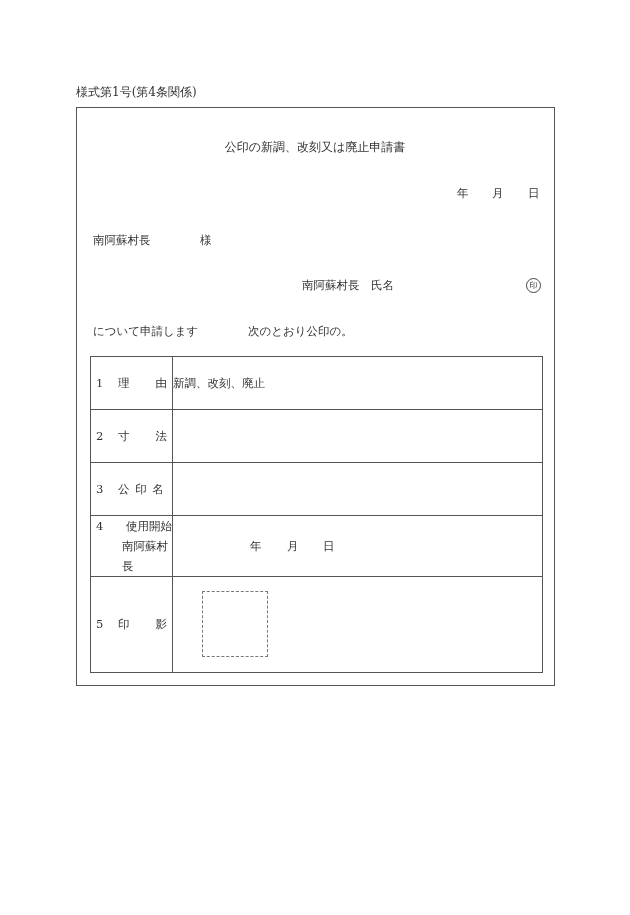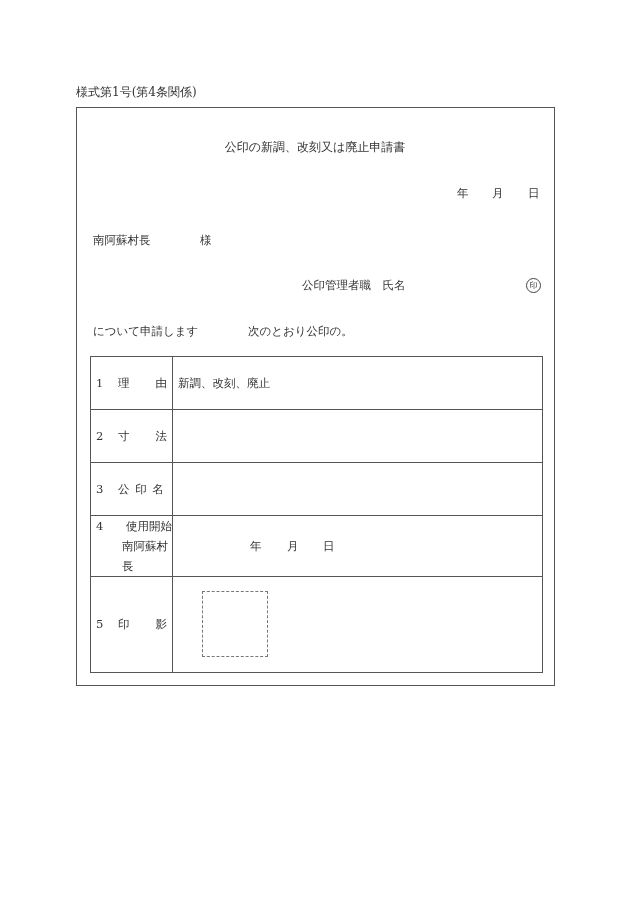--- a/index.html
+++ b/index.html
@@ -52,21 +52,21 @@
       border-collapse: collapse;
       table-layout: fixed;
     }
     table.detail td {
       border: 1px solid #555555;
       padding: 0;
       vertical-align: middle;
       font-size: 11.5px;
     }
     table.detail td.label { width: 76px; padding-left: 5px; }
-    table.detail td.value { padding-left: 5px; position: relative; }
+    table.detail td.value { position: relative; }
     .row-h1 { height: 53px; }
     .row-h5 { height: 96px; }
     .label-inner { display: flex; justify-content: space-between; padding-right: 5px; }
     .label-num { width: 18px; }
     .label-text { flex: 1; display: flex; justify-content: space-between; }
     .label-multi { display: flex; }
     .label-multi .lines { display: flex; flex-direction: column; line-height: 20px; align-items: flex-end; }
     .inline-date { position: absolute; top: 50%; transform: translateY(-50%); }
     .stamp-box {
       position: absolute;
@@ -85,21 +85,21 @@
 
 <div class="abs title">公印の新調、改刻又は廃止申請書</div>
 
 <div class="abs date-y">年</div>
 <div class="abs date-m">月</div>
 <div class="abs date-d">日</div>
 
 <div class="abs addressee">南阿蘇村長</div>
 <div class="abs sama">様</div>
 
-<div class="abs applicant">公印管理者職　氏名</div>
+<div class="abs applicant">南阿蘇村長　氏名</div>
 <div class="seal-mark">印</div>
 
 <div class="abs stmt-a">について申請します</div>
 <div class="abs stmt-b">次のとおり公印の。</div>
 
 <table class="detail">
   <tbody>
       <tr class="row-h1">
     <td class="label">
       <div class="label-inner">

